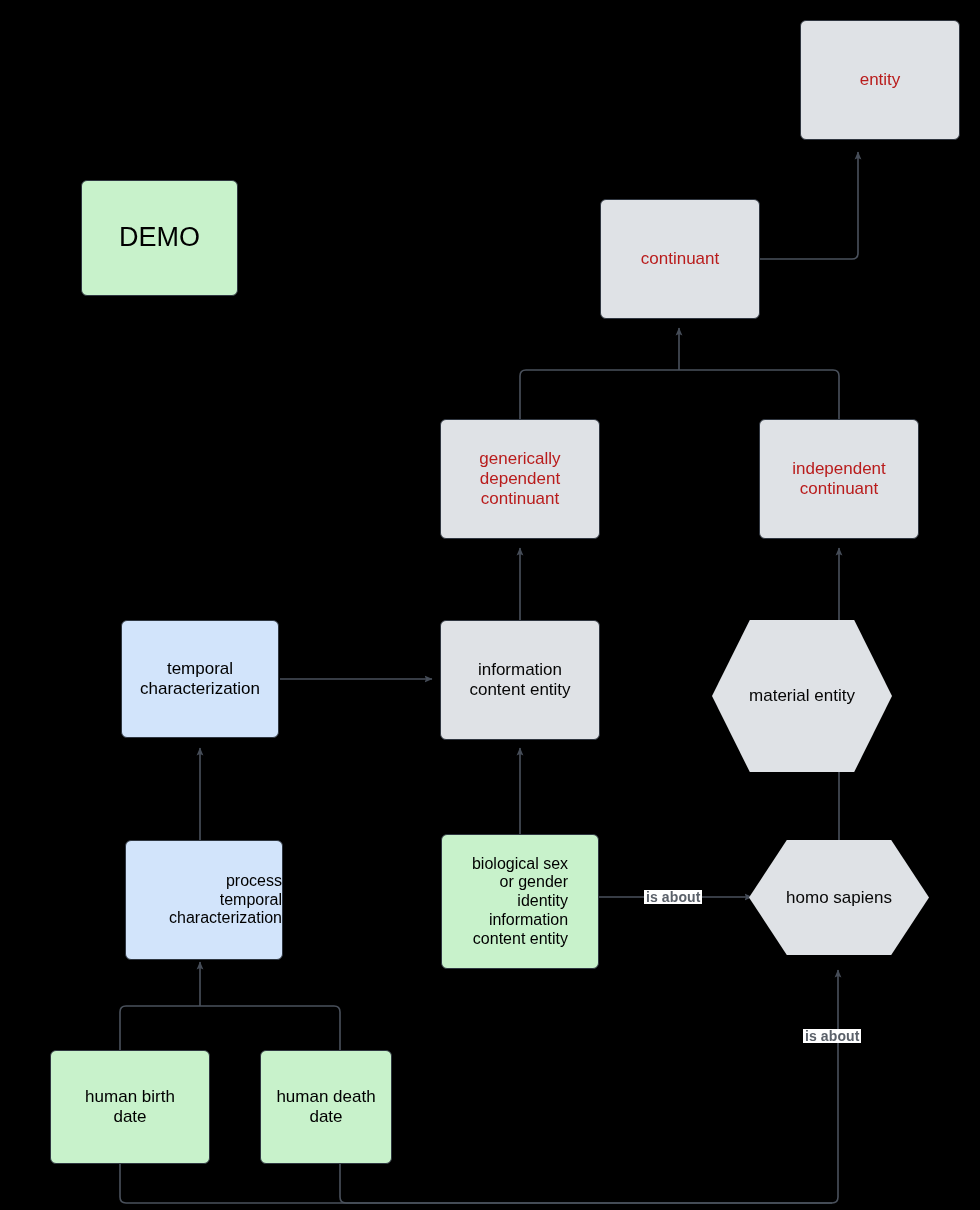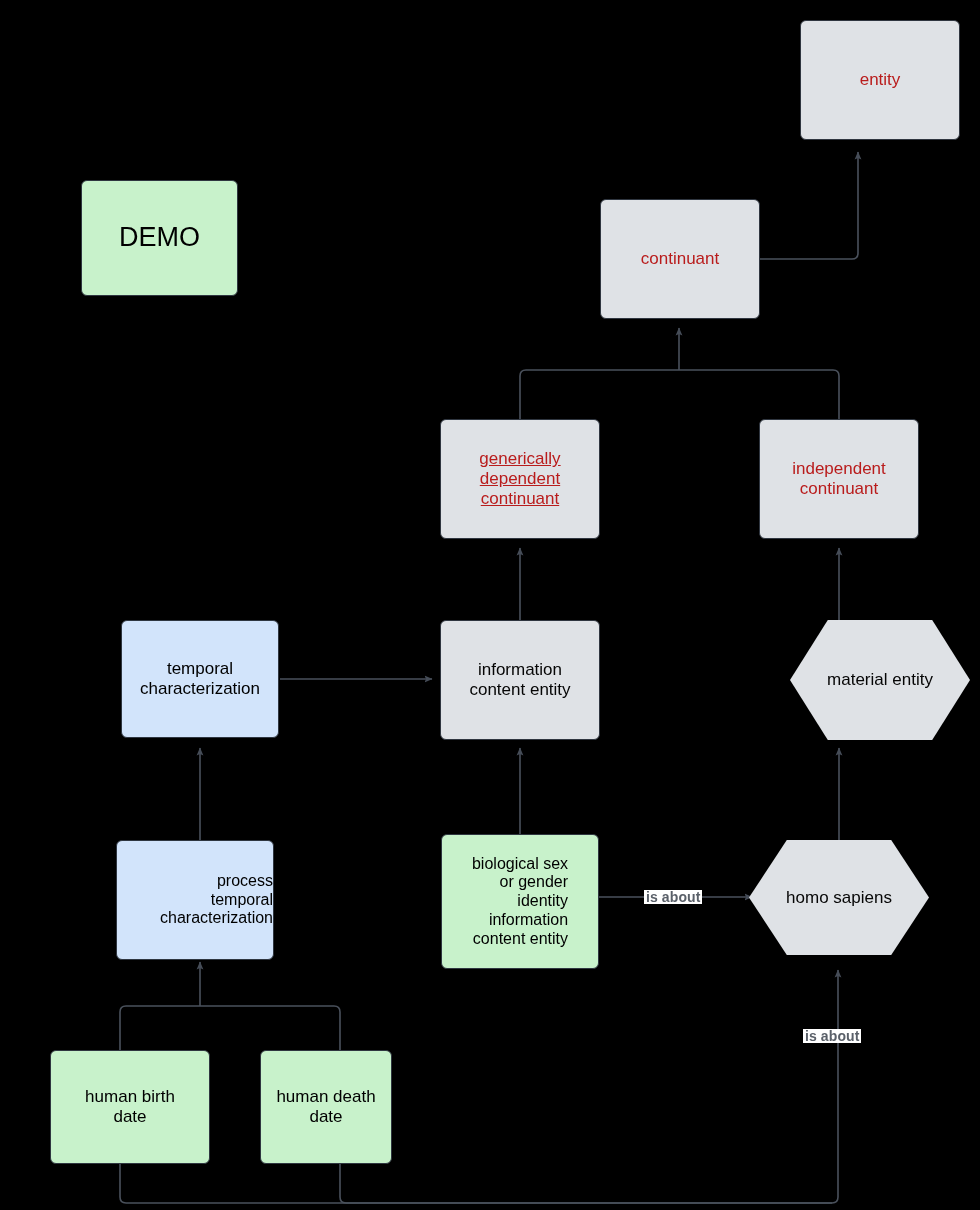--- a/index.html
+++ b/index.html
@@ -137,47 +137,47 @@
   </div>
 
   <div class="node rect gray" style="left:800px; top:20px; width:160px; height:120px;">
     <span class="label f17">entity</span>
   </div>
 
   <div class="node rect gray" style="left:600px; top:199px; width:160px; height:120px;">
     <span class="label f17">continuant</span>
   </div>
 
-  <div class="node rect gray" style="left:440px; top:419px; width:160px; height:120px;text-decoration:underline;">
+  <div class="node rect gray" style="left:440px; top:419px; width:160px; height:120px;">
     <span class="label f17">generically
 dependent
 continuant</span>
   </div>
 
   <div class="node rect gray" style="left:759px; top:419px; width:160px; height:120px;">
     <span class="label f17">independent
 continuant</span>
   </div>
 
   <div class="node rect blue" style="left:121px; top:620px; width:158px; height:118px;">
     <span class="label f17" style="width:170px;">temporal
 characterization</span>
   </div>
 
   <div class="node rect gray black-text" style="left:440px; top:620px; width:160px; height:120px;">
     <span class="label f17">information
 content entity</span>
   </div>
 
-  <div class="node hex" style="left:790px; top:620px; width:180px; height:120px;">
+  <div class="node hex" style="left:712px; top:620px; width:180px; height:152px;">
     <span class="hexbg"></span>
     <span class="label f17">material entity</span>
   </div>
 
-  <div class="node rect blue" style="left:116px; top:840px; width:158px; height:120px;">
+  <div class="node rect blue" style="left:125px; top:840px; width:158px; height:120px;">
     <span class="label f16" style="width:168px;">process
 temporal
 characterization</span>
   </div>
 
   <div class="node rect green" style="left:441px; top:834px; width:158px; height:135px;">
     <span class="label f16">biological sex
 or gender
 identity
 information

